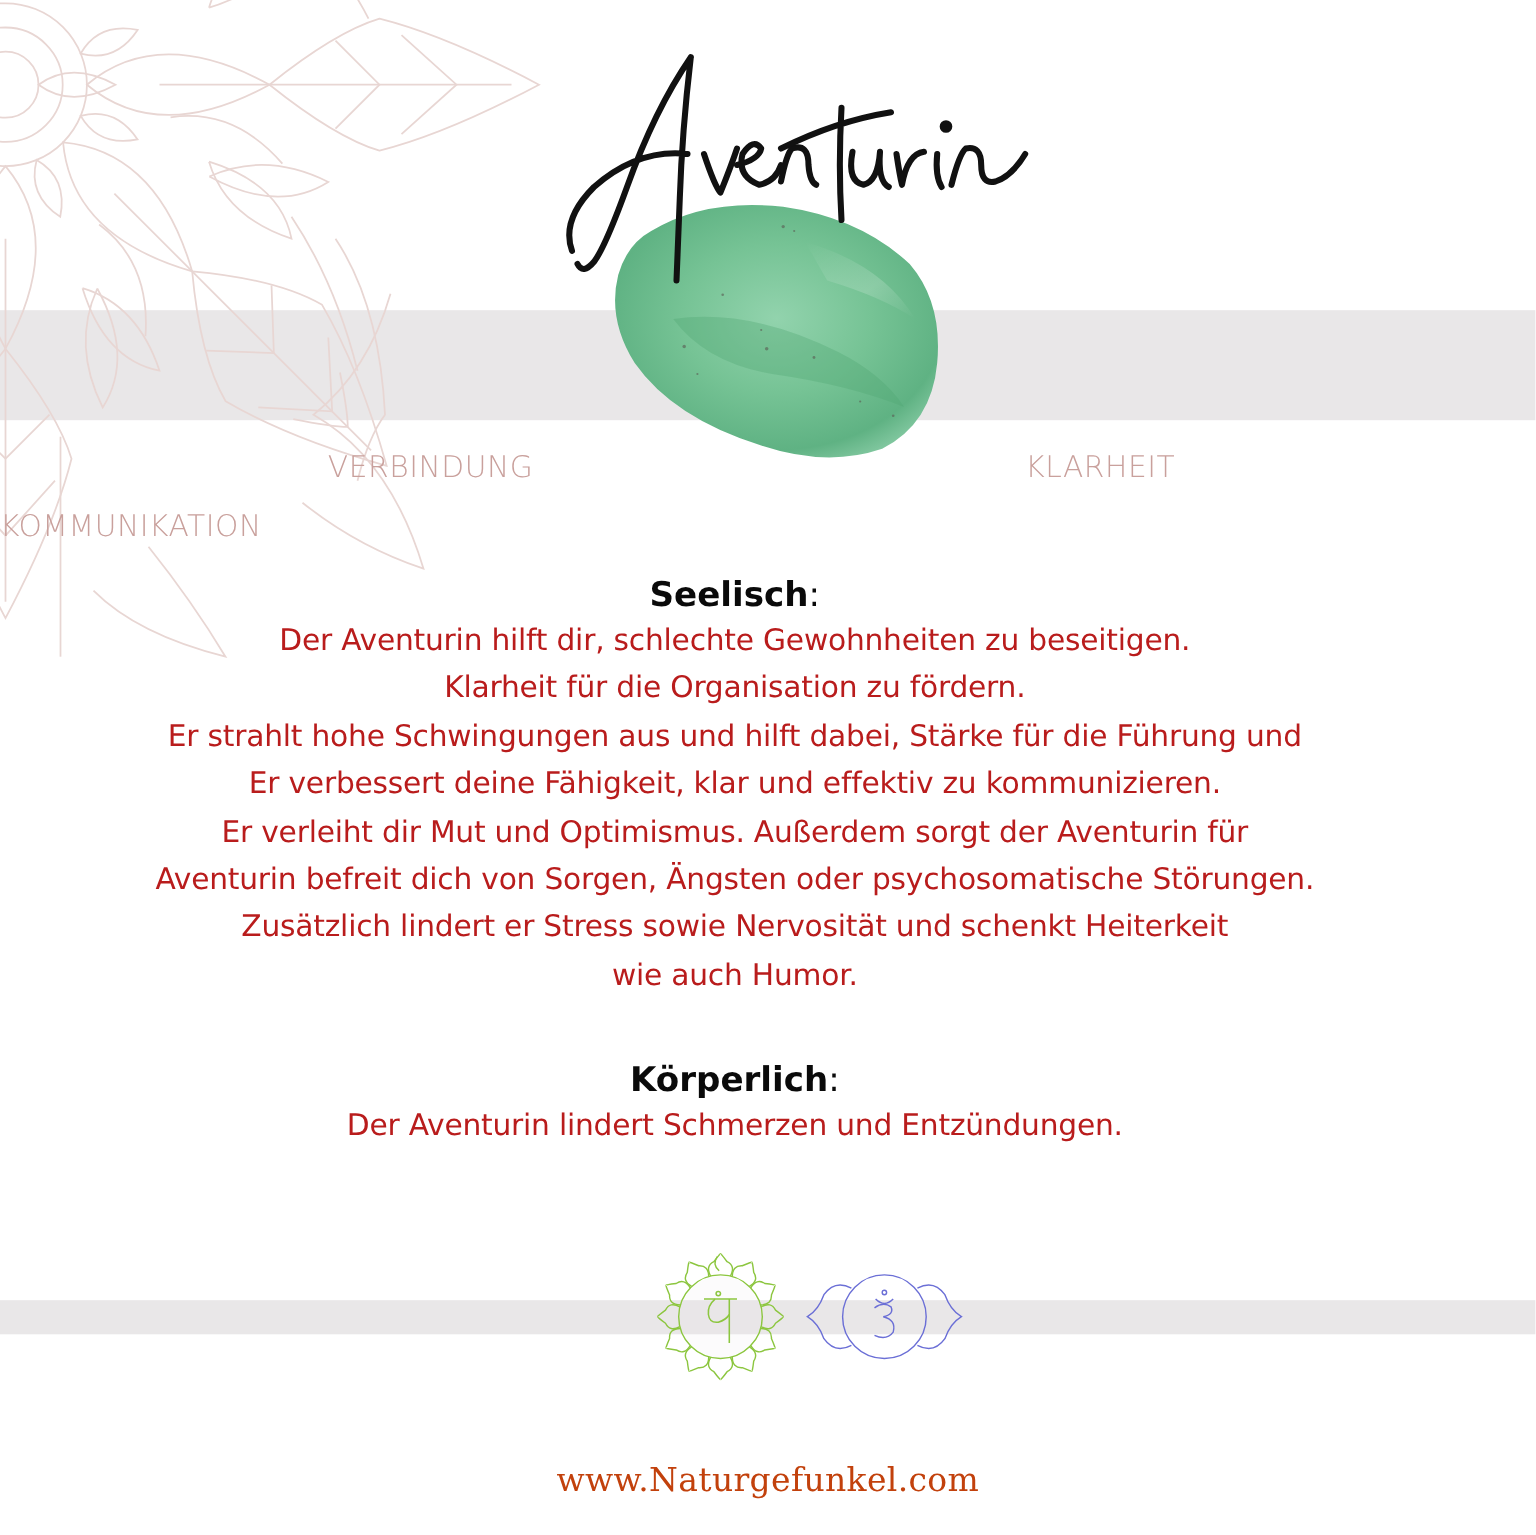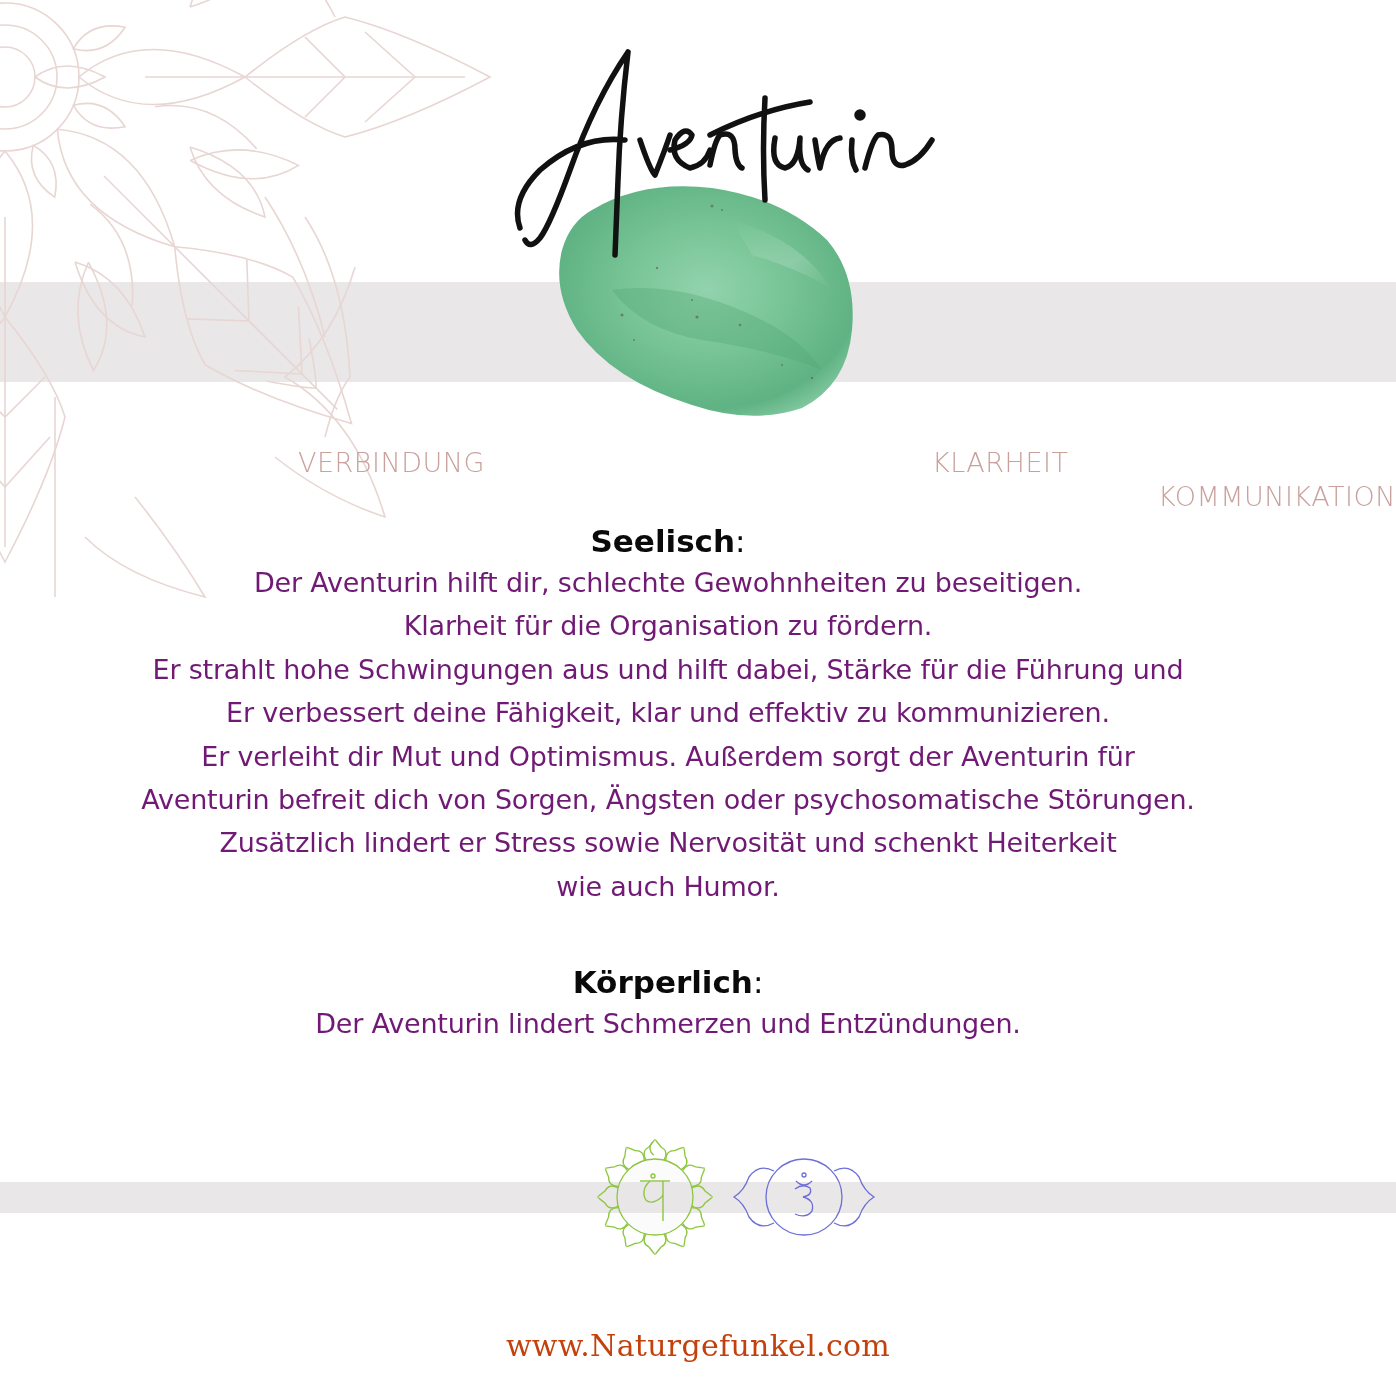--- a/index.html
+++ b/index.html
@@ -15,34 +15,33 @@
     .mandala { position: absolute; left: 0; top: 0; width: 500px; height: 600px; }
     .stone { position: absolute; left: 552px; top: 180px; width: 310px; height: 240px; }
     .title {
       position: absolute; left: 500px; top: 40px; width: 440px; height: 230px;
     }
     .title svg { width: 100%; height: 100%; }
     .kw {
       position: absolute; font-family: "DejaVu Sans", sans-serif;
       font-size: 27px; letter-spacing: 0.5px; color: #c9a09c; font-weight: 300;
       white-space: nowrap;
-      margin-top: 37px;
     }
     .kw-1 { left: 298px; top: 410px; }
     .kw-2 { left: 932px; top: 410px; }
-    .kw-3 { left: 0; width: 1396px; text-align: right; top: 444px; }
+    .kw-3 { left: 0; width: 1396px; text-align: left; top: 463px; }
     .section {
       position: absolute; left: 0; width: 1336px; text-align: center;
     }
     .heading {
       font-size: 31px; line-height: 40px; font-weight: bold; color: #0a0a0a;
     }
     .heading .colon { font-weight: normal; }
     .line {
-      font-size: 27px; line-height: 43.4px; color: #701a75; white-space: nowrap;
+      font-size: 27px; line-height: 43.4px; color: #b91c1c; white-space: nowrap;
       letter-spacing: -0.2px;
     }
     .sec-1 { top: 521px; }
     .sec-2 { top: 962px; }
     .chakra { position: absolute; }
     .chakra-heart { left: 597px; top: 1139px; width: 116px; height: 116px; }
     .chakra-eye { left: 732px; top: 1155px; width: 144px; height: 84px; }
     .website {
       position: absolute; left: 0; width: 1396px; text-align: center; top: 1328px;
       font-family: "DejaVu Serif", serif; font-weight: normal; font-size: 30px;

